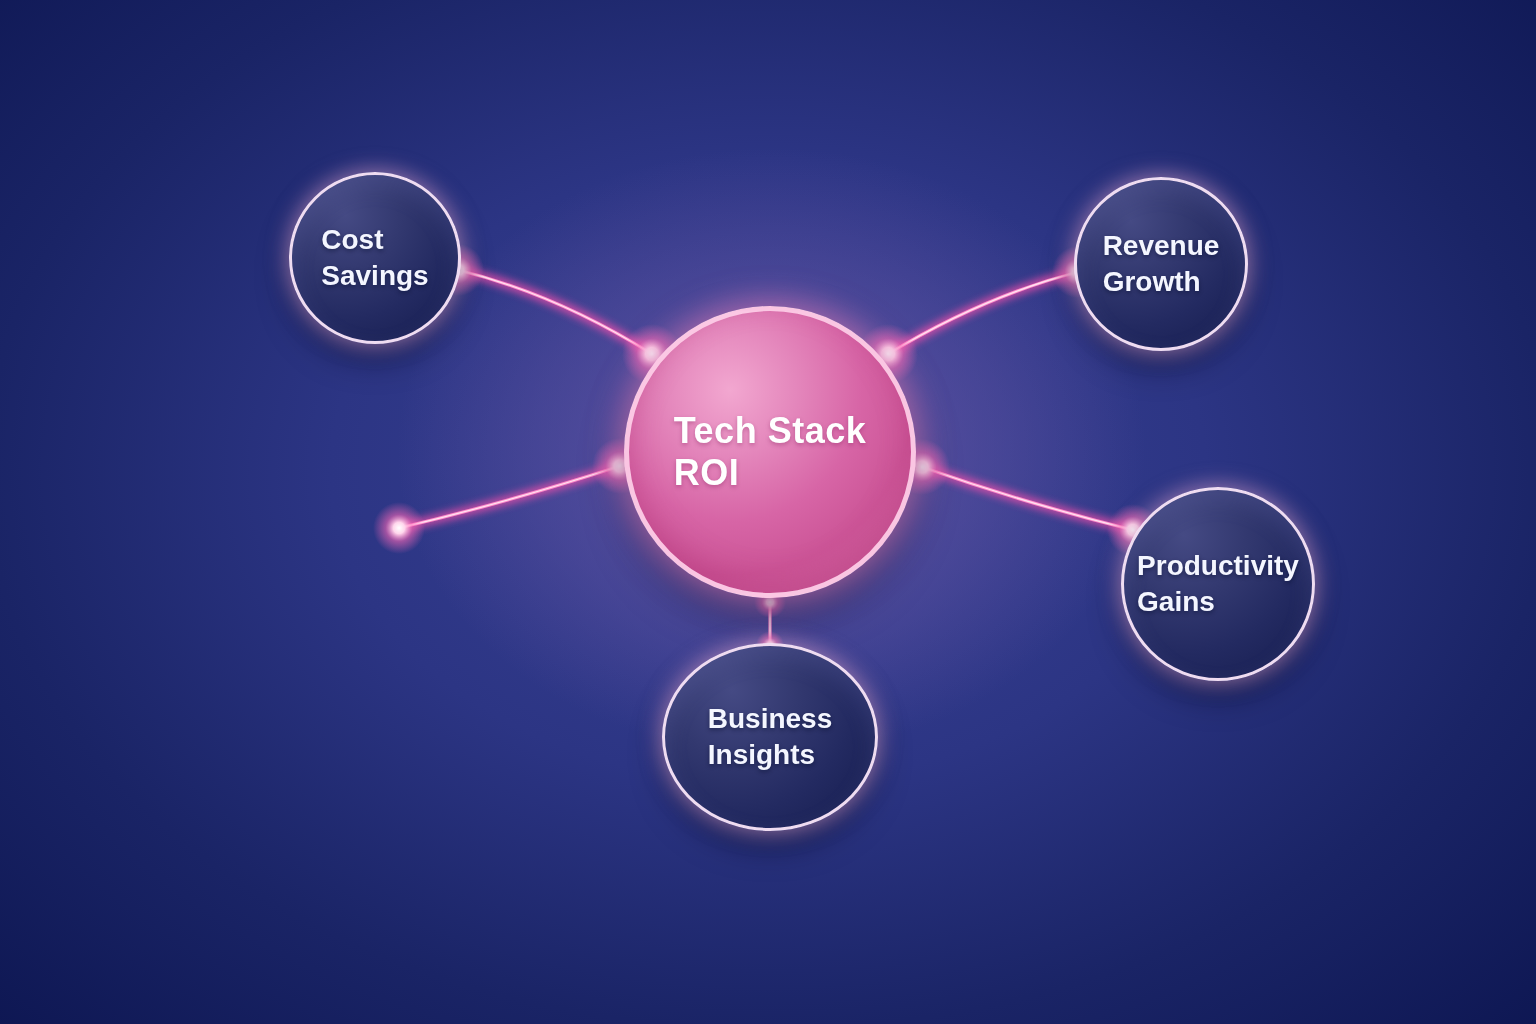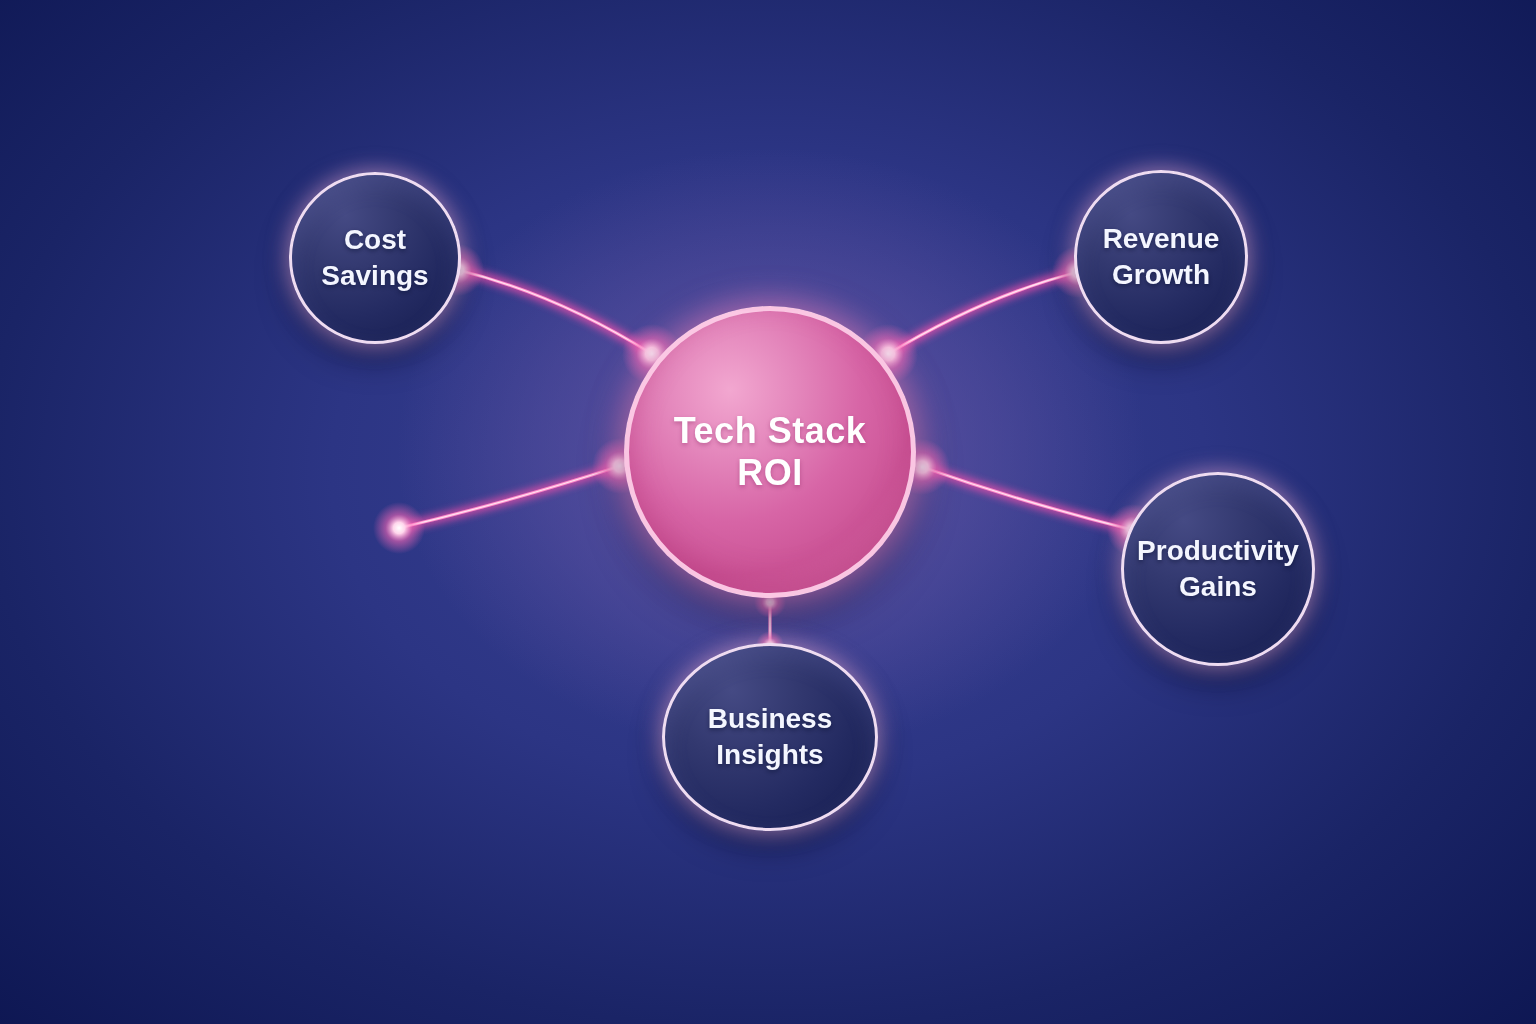--- a/index.html
+++ b/index.html
@@ -10,21 +10,21 @@
   }
   .stage{
     position:relative;width:1536px;height:1024px;
     background:
       radial-gradient(ellipse 520px 420px at 50.2% 44%, rgba(106,88,168,0.85) 0%, rgba(106,88,168,0.35) 45%, rgba(106,88,168,0) 72%),
       radial-gradient(ellipse 1150px 820px at 50% 46%, #3a4295 0%, #2c3584 38%, #1a2466 68%, #0c1550 100%);
   }
   .wires{position:absolute;left:0;top:0;width:1536px;height:1024px;}
   .node{
     position:absolute;display:flex;align-items:center;justify-content:center;
-    border-radius:50%;text-align:center;box-sizing:border-box;
+    border-radius:50%;text-align:left;box-sizing:border-box;
   }
   .hub{
     background:radial-gradient(circle at 36% 28%, #f2a7d0 0%, #e487bc 24%, #d765a6 48%, #cc5597 68%, #d1629f 82%, #ef9fcd 94%, #fbc9e6 100%);
     border:5px solid rgba(252,203,230,0.95);
     box-shadow:
       0 0 30px 6px rgba(255,140,205,0.55),
       0 18px 40px rgba(5,10,40,0.55),
       inset 0 -12px 28px rgba(170,40,110,0.35);
   }
   .hub .label{
@@ -38,23 +38,23 @@
     box-shadow:
       0 0 20px 3px rgba(248,178,224,0.5),
       0 16px 30px rgba(4,8,34,0.5),
       inset 0 10px 22px rgba(150,150,220,0.18);
   }
   .sat .label{
     color:#f4f6ff;font-size:28px;font-weight:bold;line-height:1.3;
     white-space:pre-line;text-shadow:0 2px 4px rgba(5,10,40,0.45);
   }
   .node-cost{left:289px;top:172px;width:172px;height:172px;}
-  .node-revenue{left:1074px;top:170px;width:174px;height:174px;}
+  .node-revenue{left:1074px;top:177px;width:174px;height:174px;}
   .node-operational{left:212px;top:489px;width:190px;height:190px;}
-  .node-productivity{left:1121px;top:472px;width:194px;height:194px;}
+  .node-productivity{left:1121px;top:487px;width:194px;height:194px;}
   .node-business{left:662px;top:643px;width:216px;height:188px;}
   .node-hub{left:624px;top:306px;width:292px;height:292px;}
 </style>
 </head>
 <body>
 
 <div class="stage">
 
   <svg class="wires" viewBox="0 0 1536 1024" xmlns="http://www.w3.org/2000/svg">
     <defs>

